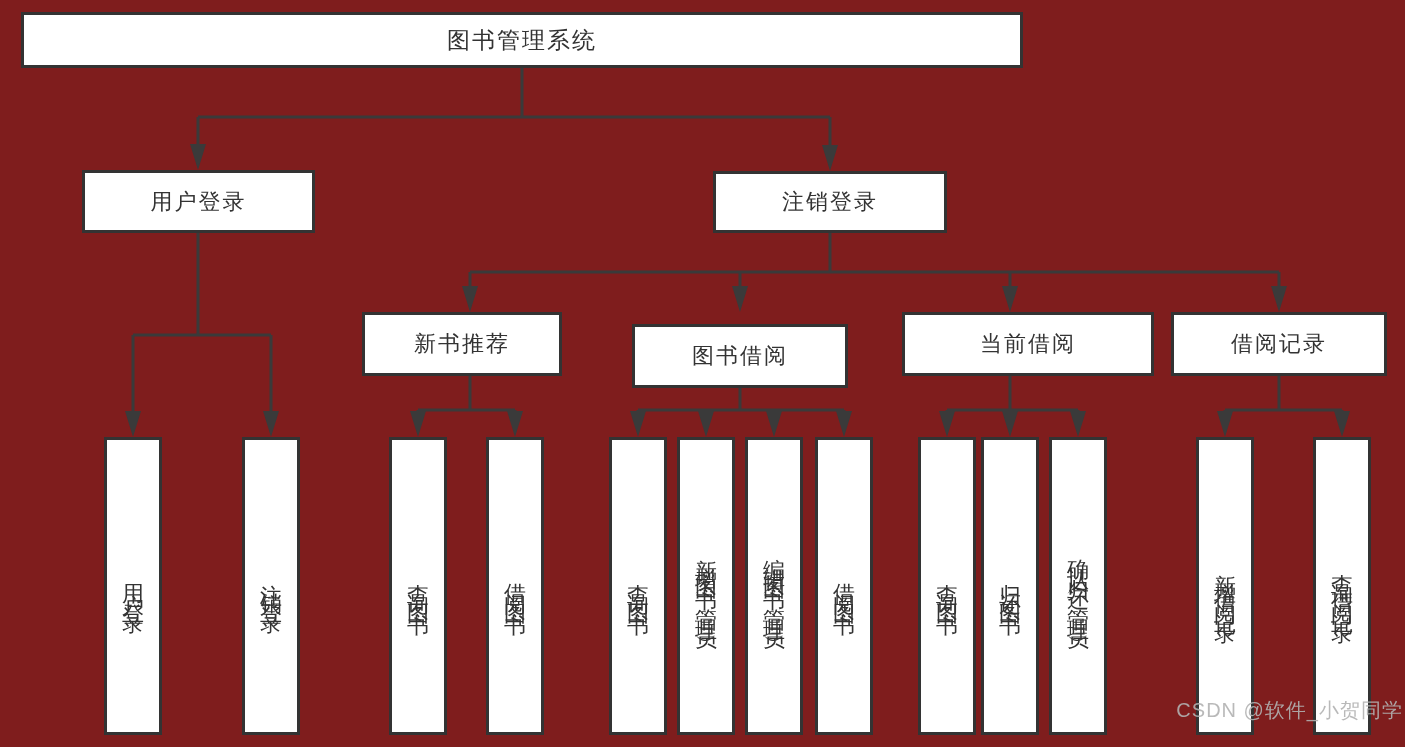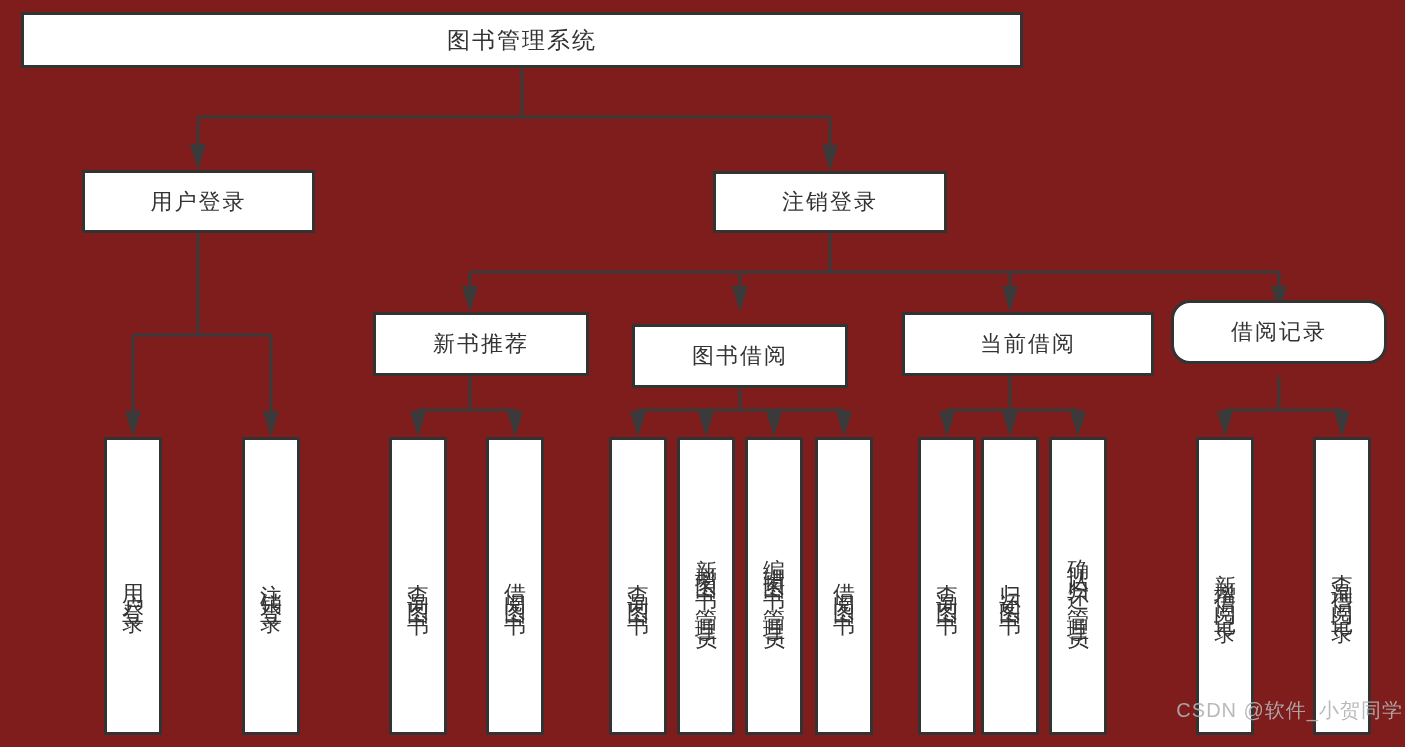--- a/index.html
+++ b/index.html
@@ -81,24 +81,24 @@
       <polygon points="1217,411 1233,411 1225,437"></polygon>
       <polygon points="1334,411 1350,411 1342,437"></polygon>
     </g>
   </svg>
 
   <div class="hbox root" style="left:21px; top:12px; width:1002px; height:56px;">图书管理系统</div>
 
   <div class="hbox" style="left:82px; top:170px; width:233px; height:63px;">用户登录</div>
   <div class="hbox" style="left:713px; top:171px; width:234px; height:62px;">注销登录</div>
 
-  <div class="hbox" style="left:362px; top:312px; width:216px; height:64px;margin-left:11px;">新书推荐</div>
+  <div class="hbox" style="left:362px; top:312px; width:200px; height:64px;">新书推荐</div>
   <div class="hbox" style="left:632px; top:324px; width:216px; height:64px;">图书借阅</div>
   <div class="hbox" style="left:902px; top:312px; width:252px; height:64px;">当前借阅</div>
-  <div class="hbox" style="left:1171px; top:300px; width:216px; height:64px;border-radius:19px;">借阅记录</div>
+  <div class="hbox" style="left:1171px; top:312px; width:216px; height:64px;">借阅记录</div>
 
   <div class="vbox" style="left:104px;">
     <span class="vt">用户登录</span>
   </div>
   <div class="vbox" style="left:242px;">
     <span class="vt">注销登录</span>
   </div>
 
   <div class="vbox" style="left:389px;">
     <span class="vt">查询图书</span>

